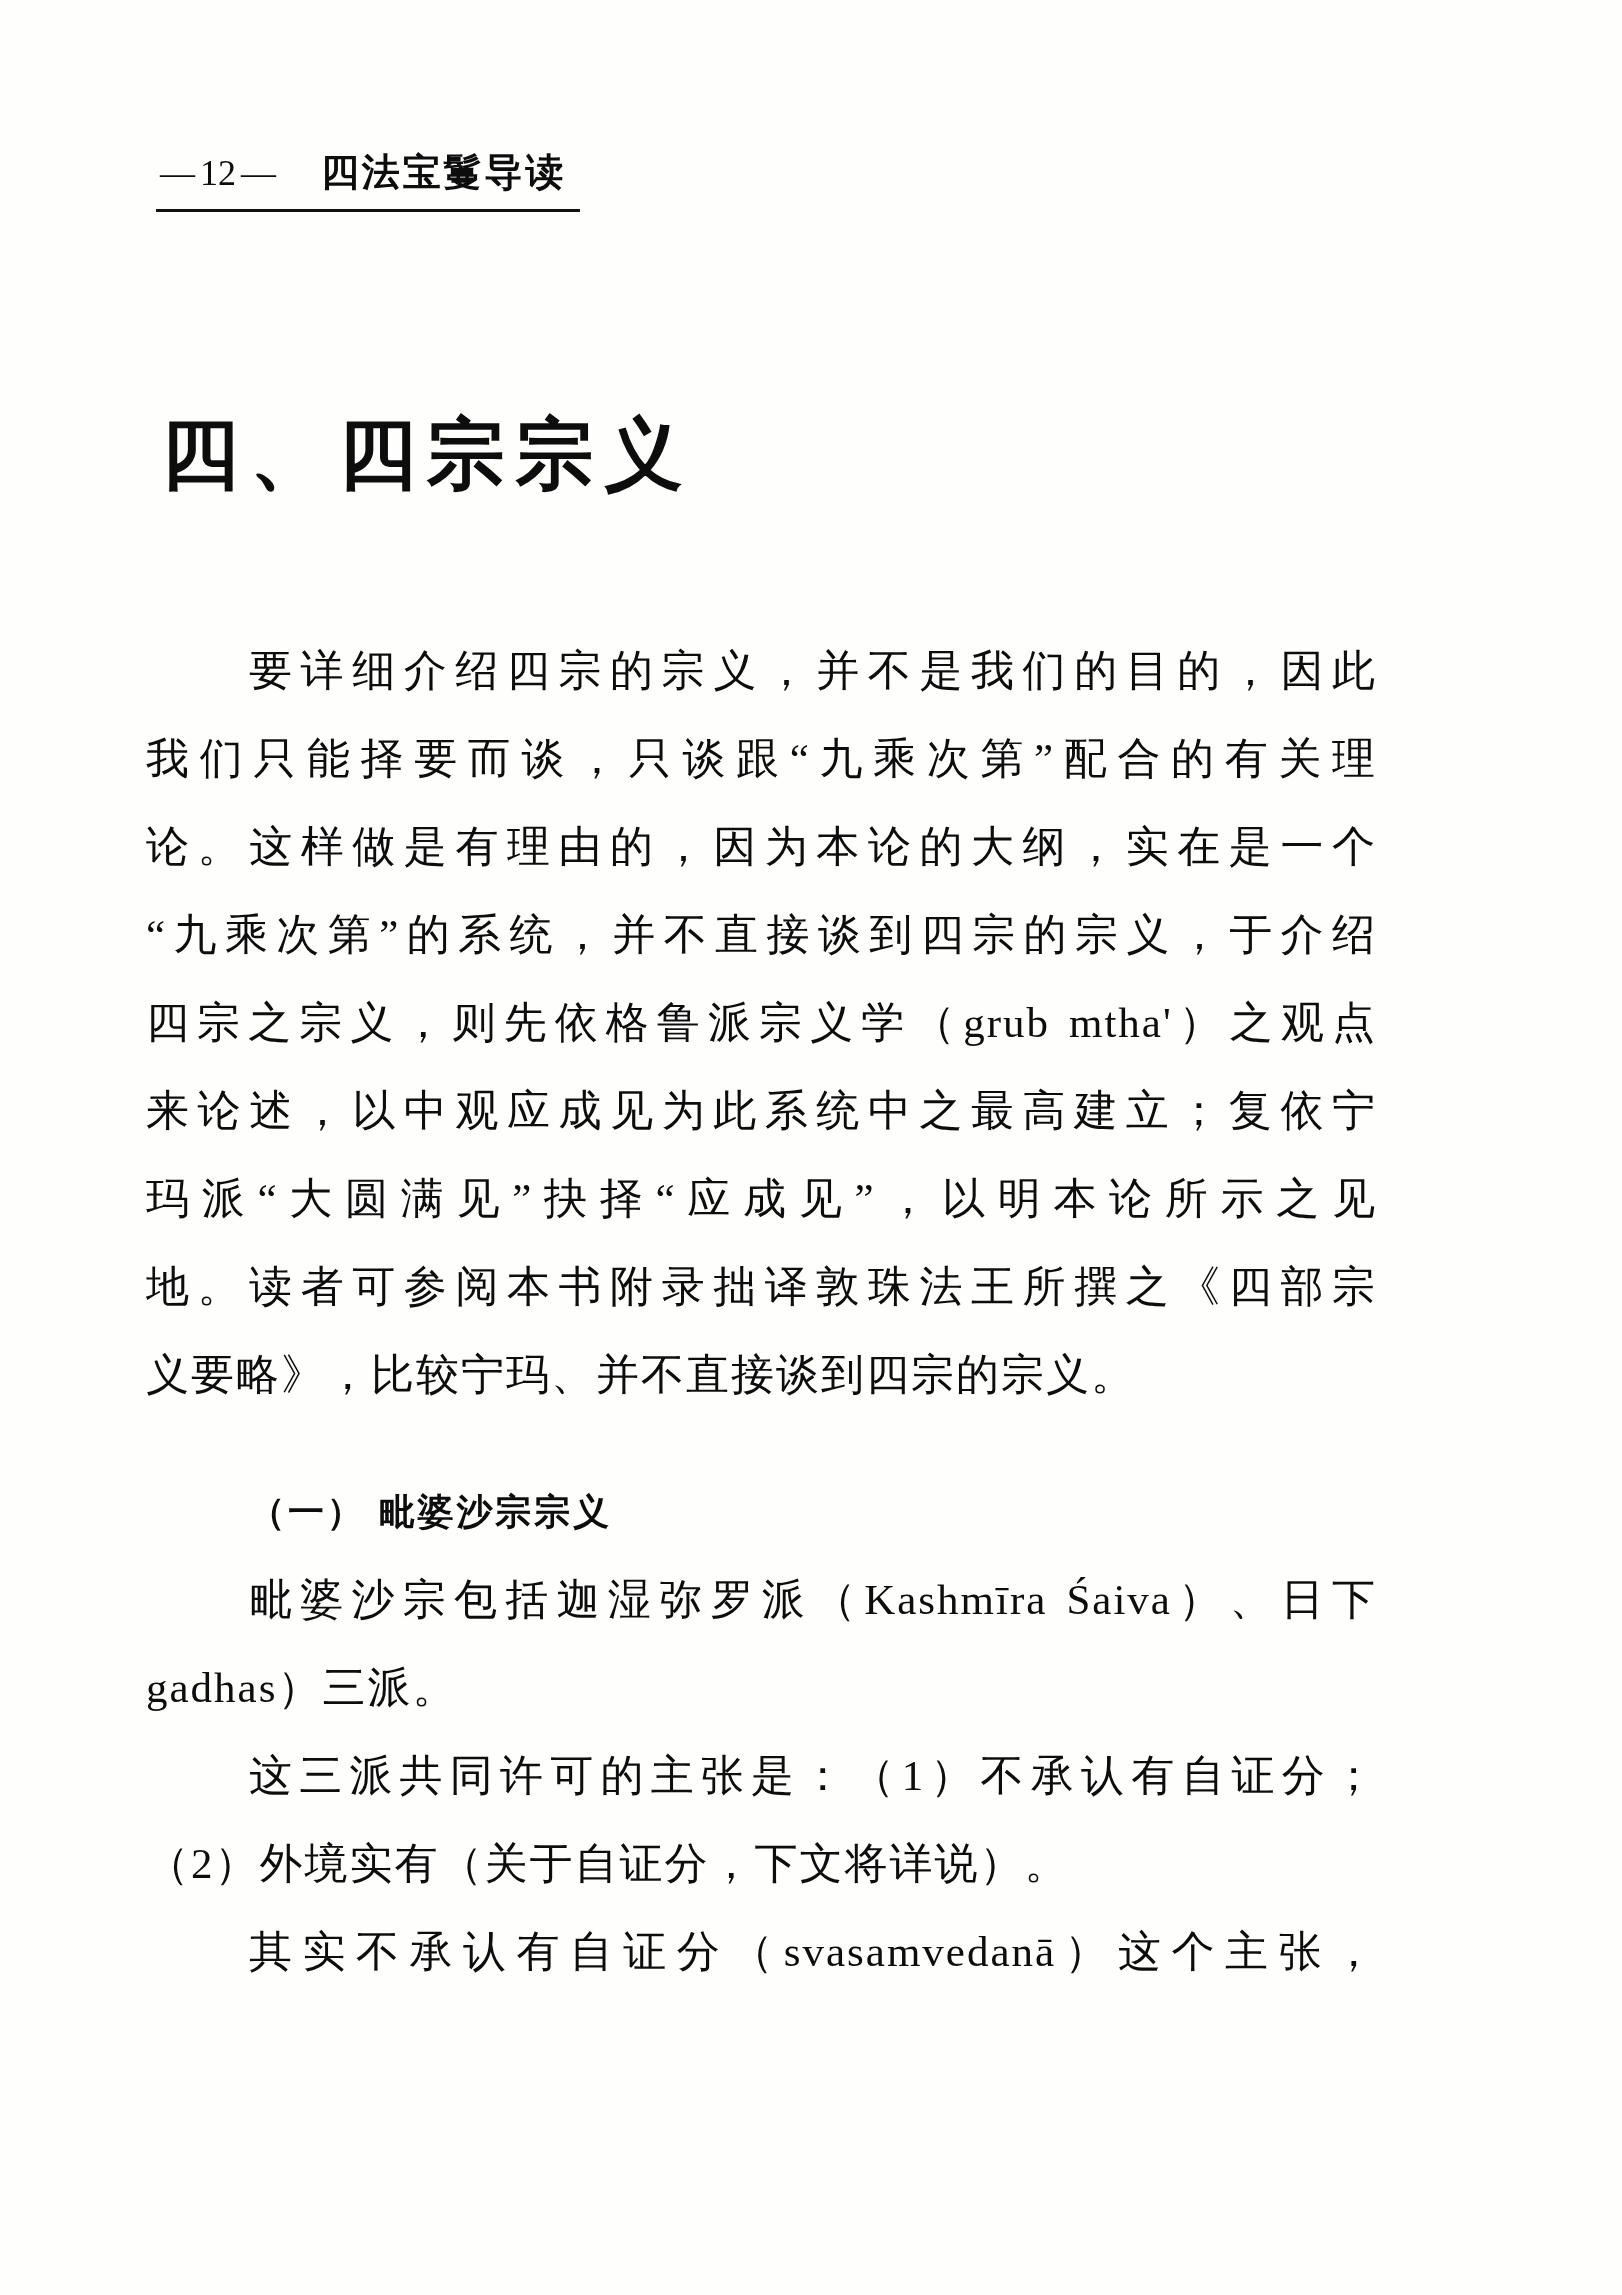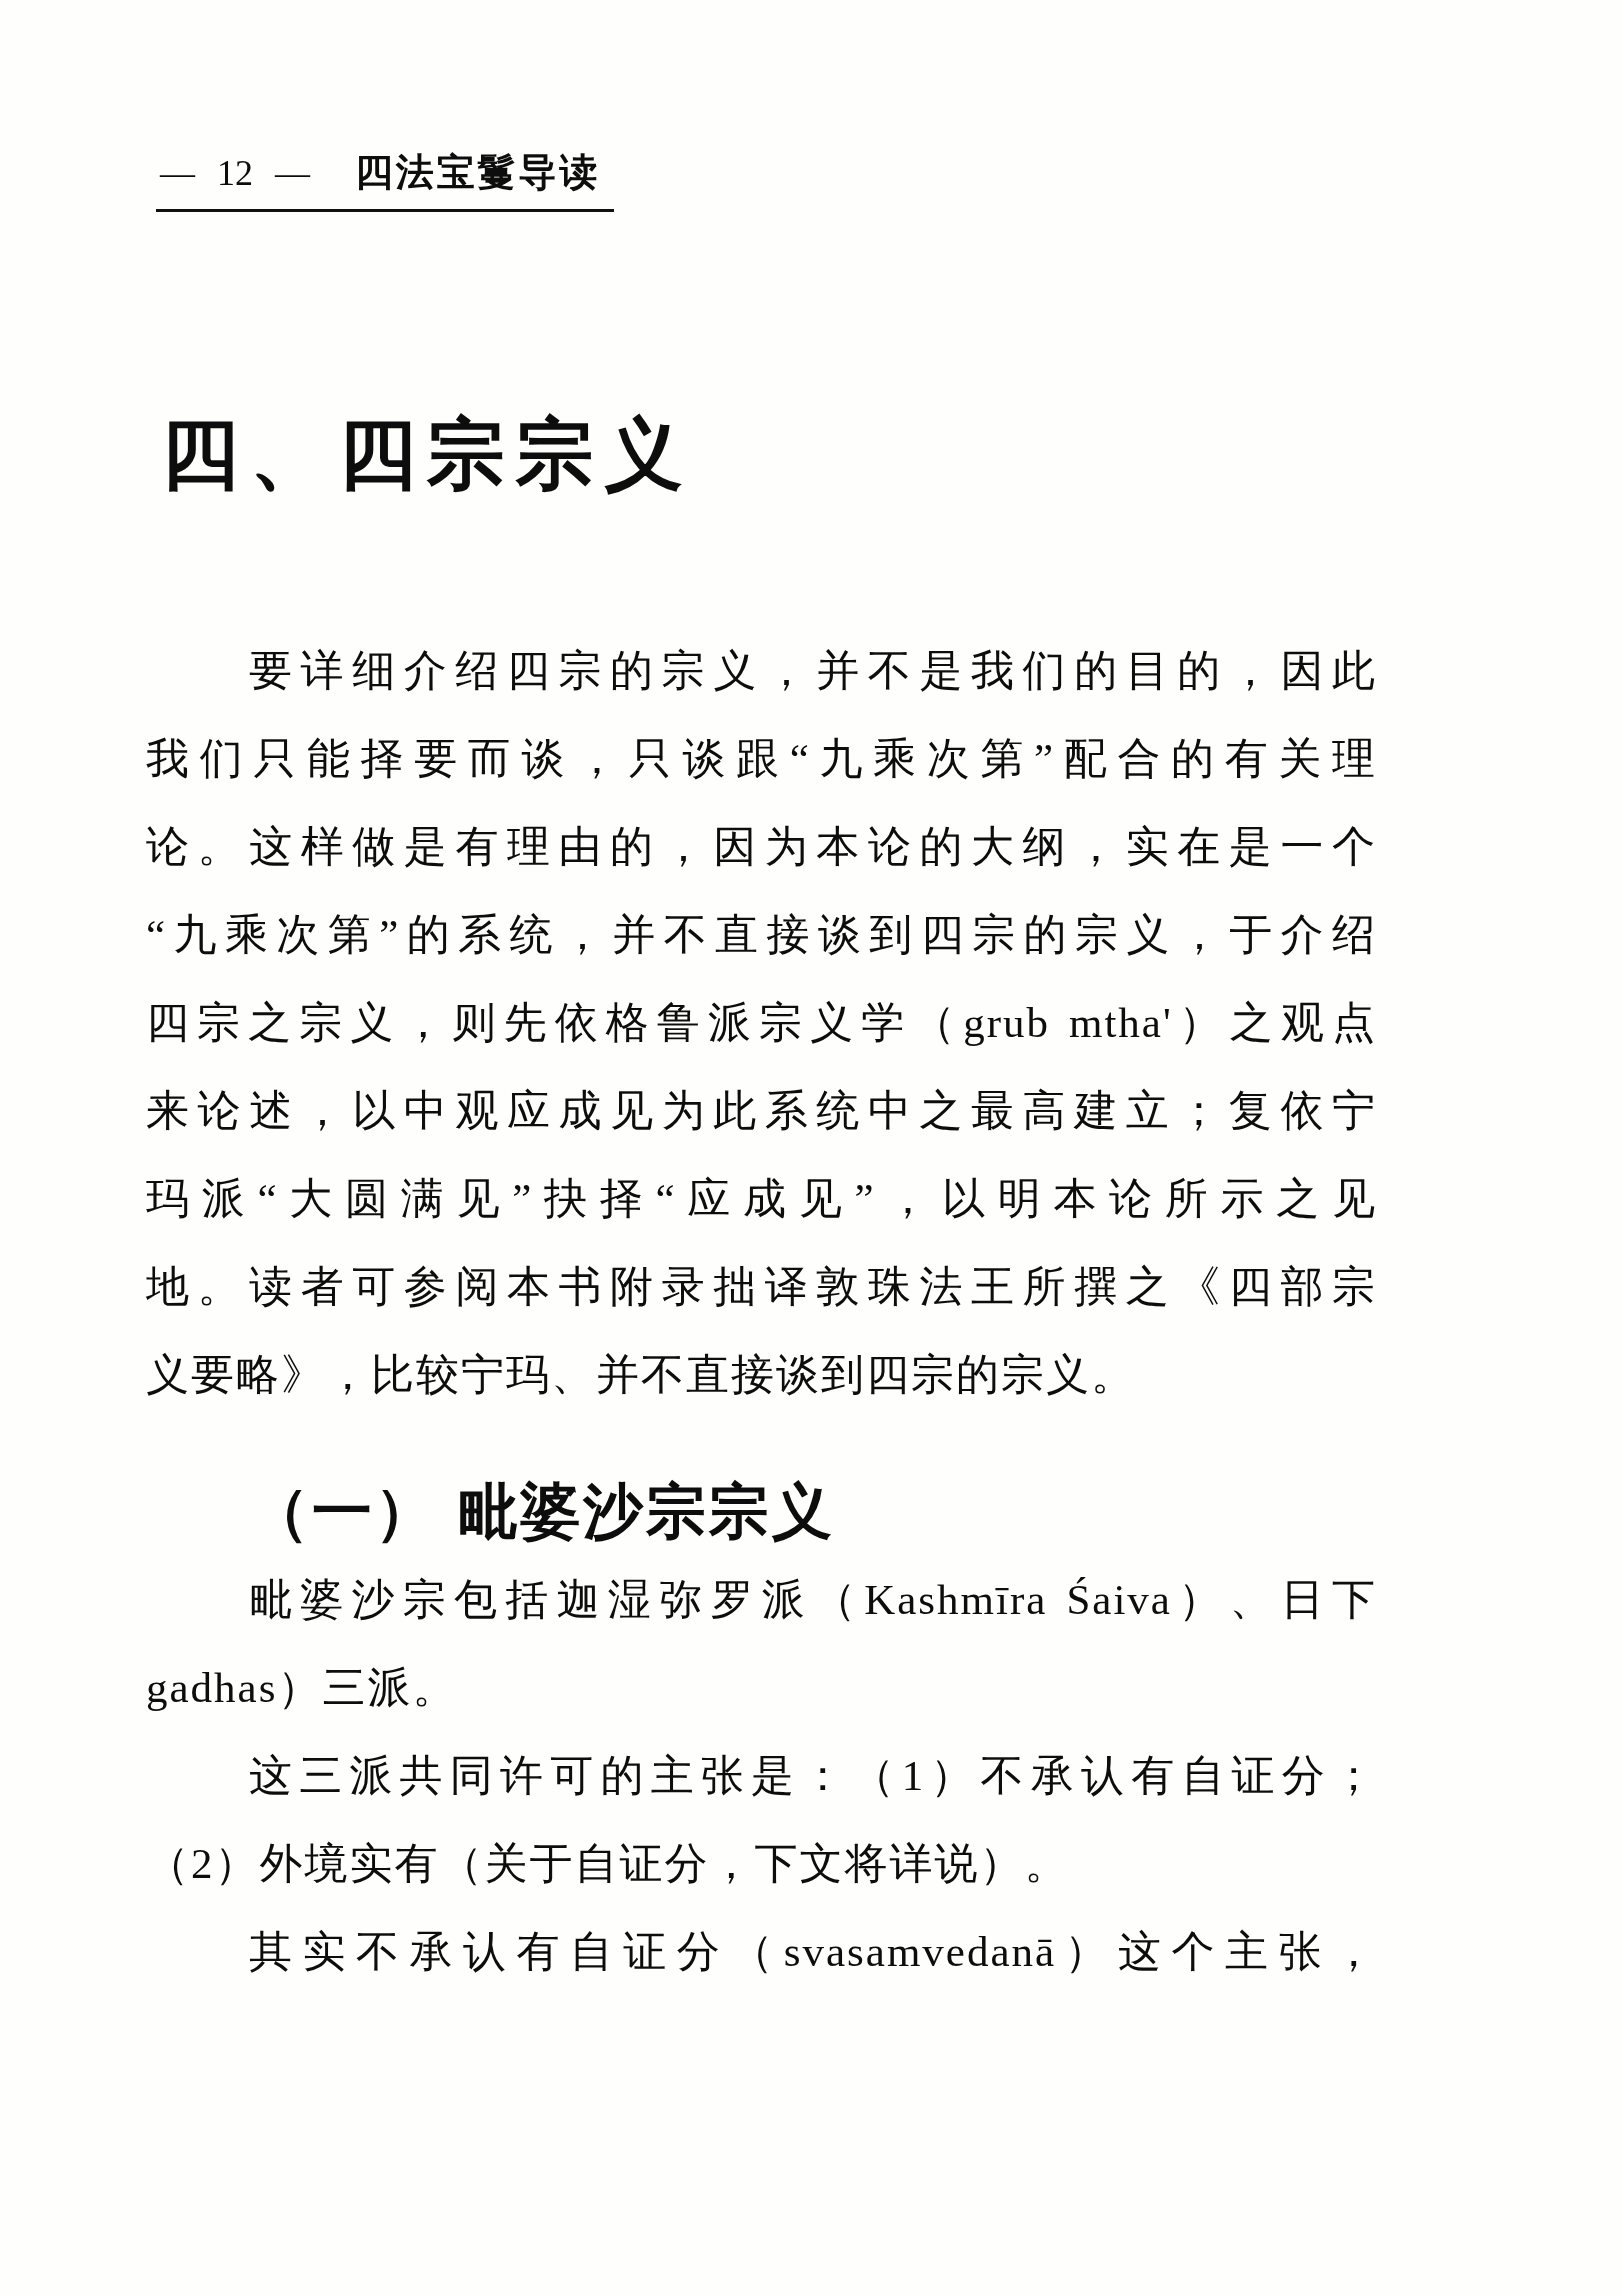--- a/index.html
+++ b/index.html
@@ -13,21 +13,21 @@
     color:#0d0d0d;
   }
   
   .running-header{
     position:absolute;left:156px;top:152px;
     display:flex;align-items:baseline;
     padding:0 13.7px 15.6px 3.9px;
     border-bottom:3.9px solid #111;
   }
   .rh-dash{font-size:35px;line-height:39px;letter-spacing:0;}
-  .rh-num{font-size:36px;line-height:39px;margin:0 22px;font-family:"Liberation Serif","DejaVu Serif",serif;text-align:right;}
+  .rh-num{font-size:36px;line-height:39px;margin:0 5px;font-family:"Liberation Serif","DejaVu Serif",serif;text-align:right;}
   .rh-gap{width:45px;}
   .rh-title{
     font-size:38px;line-height:41px;font-weight:bold;
     font-family:"Liberation Sans","DejaVu Sans",sans-serif;
     letter-spacing:2.9px;
   }
   
   .chapter-title{
     position:absolute;left:148px;top:388px;margin:13px;
     font-size:78px;line-height:107px;
@@ -44,21 +44,21 @@
     line-height:88px;
     letter-spacing:2px;
     text-align:justify;
     text-align-last:justify;
     word-break:break-word;
   }
   .line.end{text-align-last:left;}
   .line.ind{text-indent:103px;}
   .sec-head{
     margin:49px 0 0 0;
-    font-size:60px;
+    font-size:36px;
     line-height:88px;
     font-weight:bold;
     text-indent:103px;
     text-align:center;
     text-align-last:left;
     font-family:"Liberation Sans","DejaVu Sans",sans-serif;
     letter-spacing:2.9px;
   }
 </style>
 </head>

